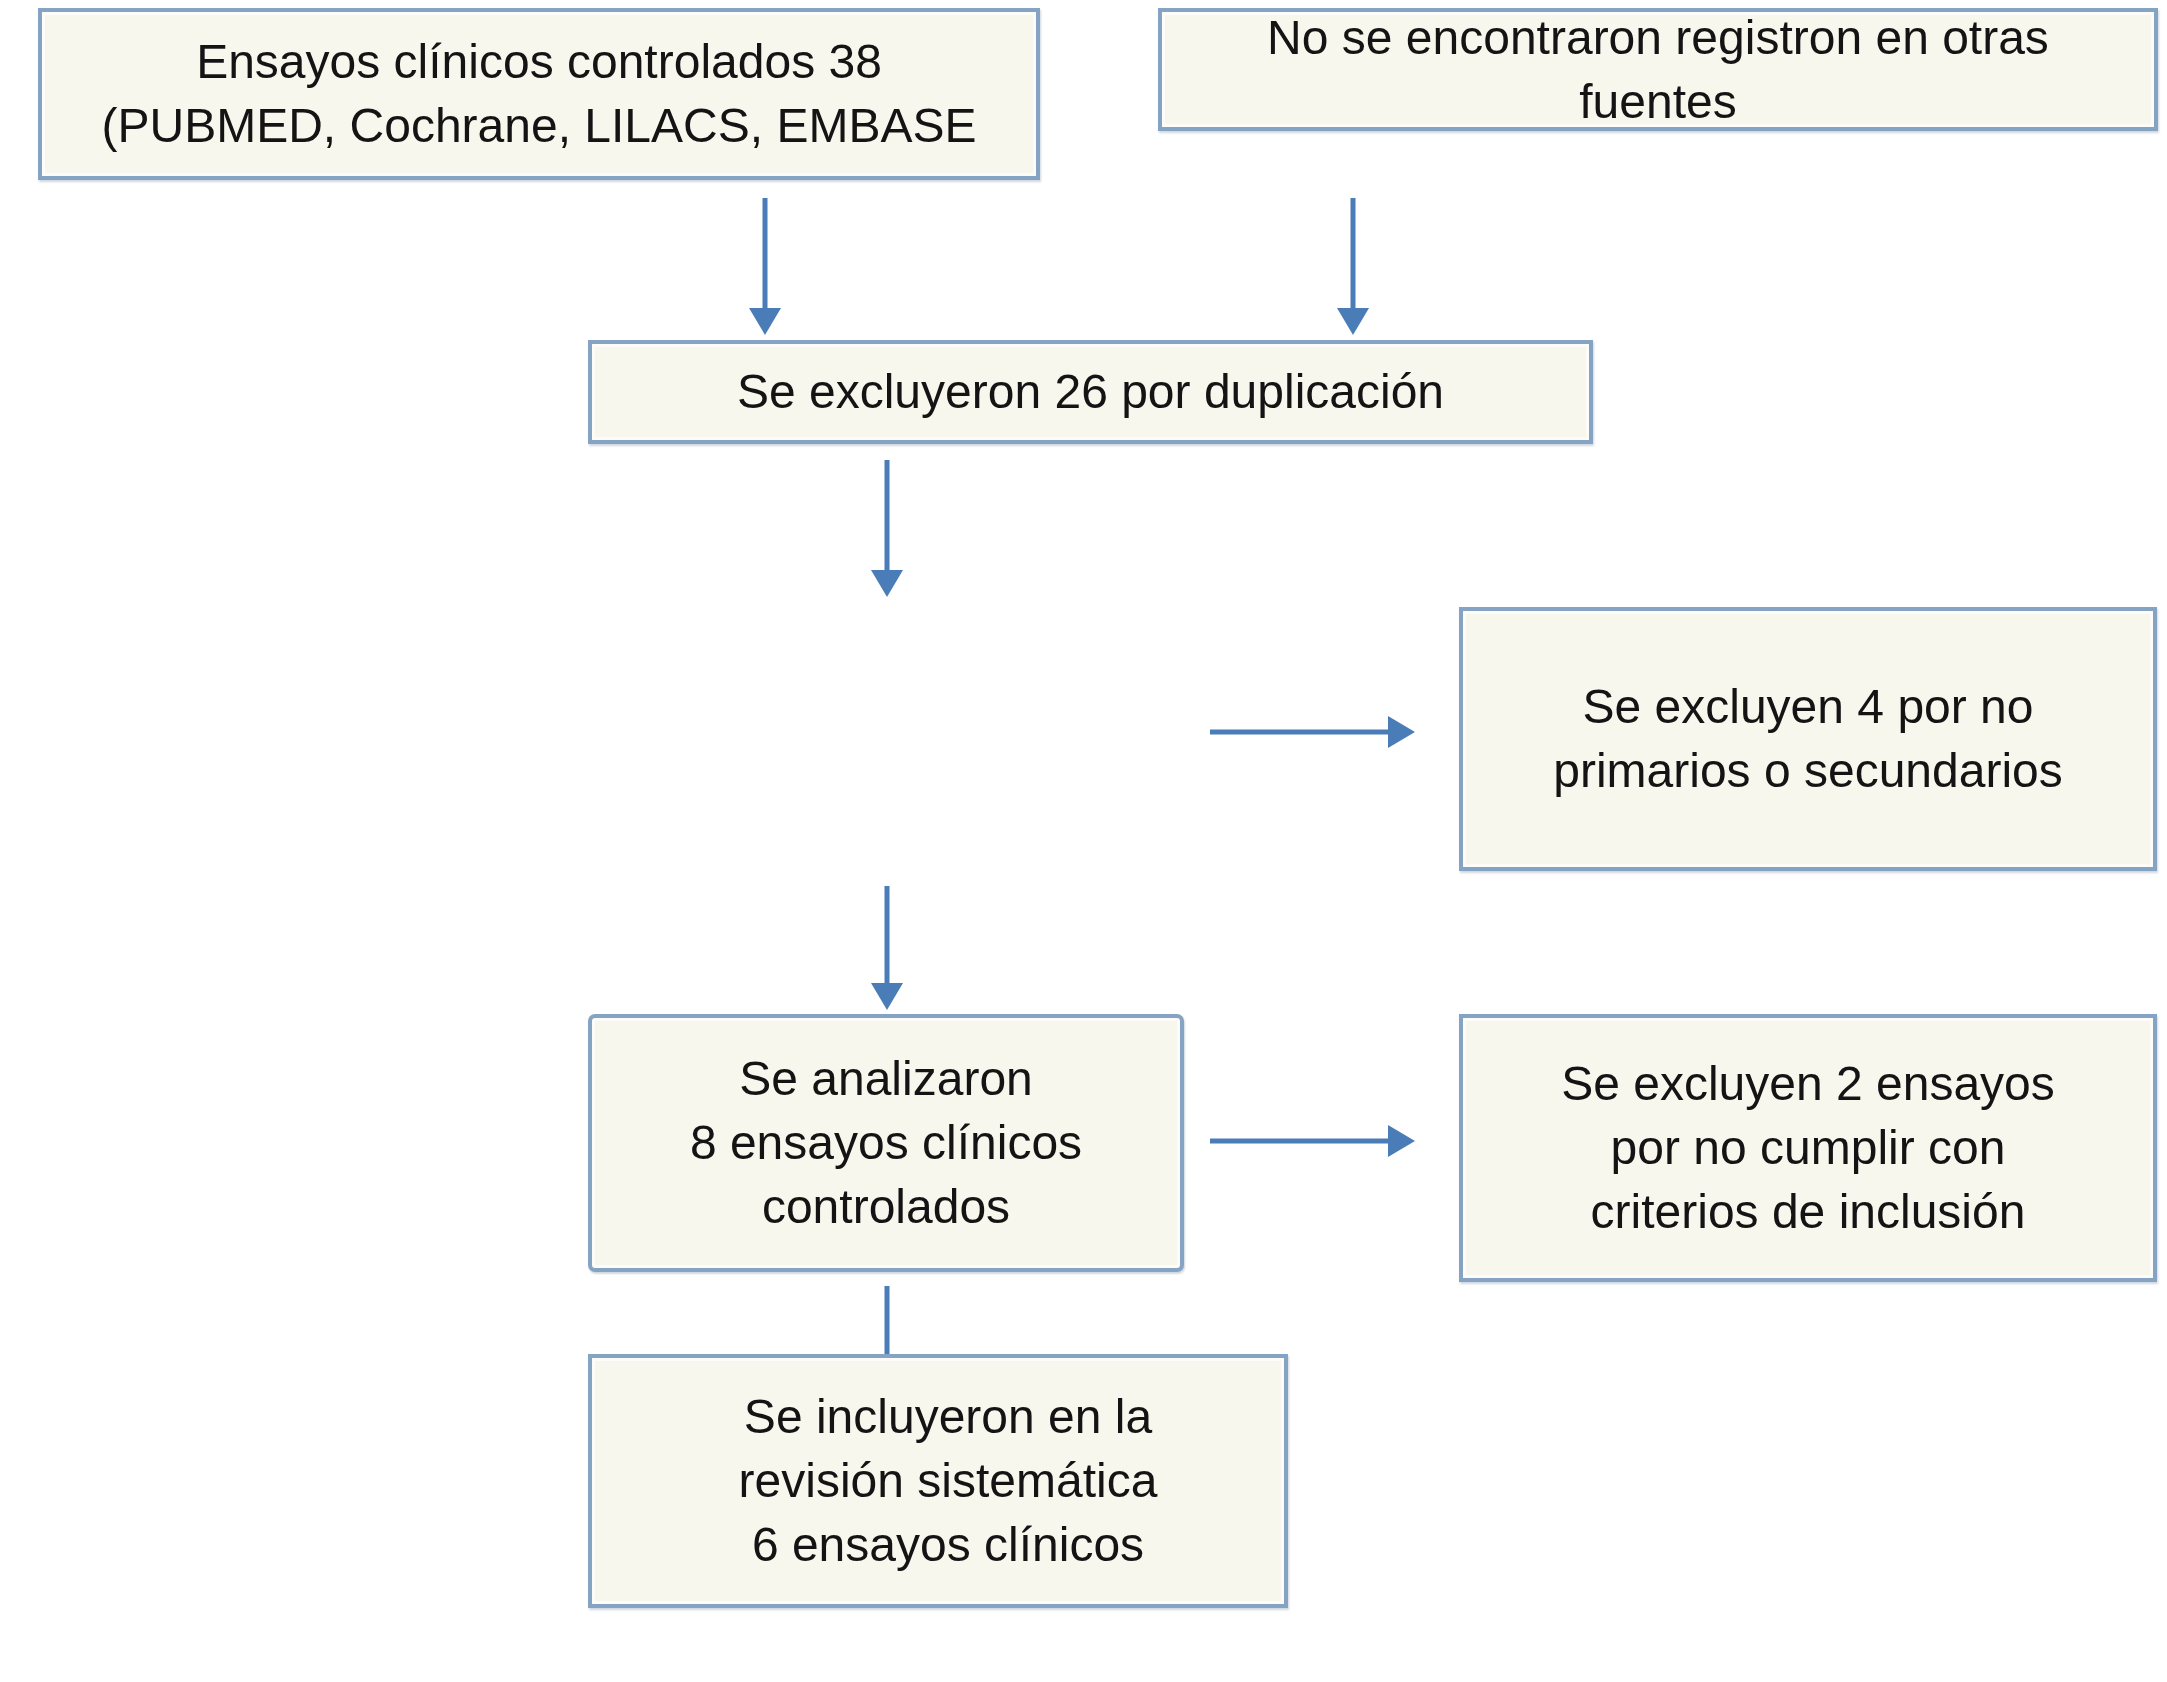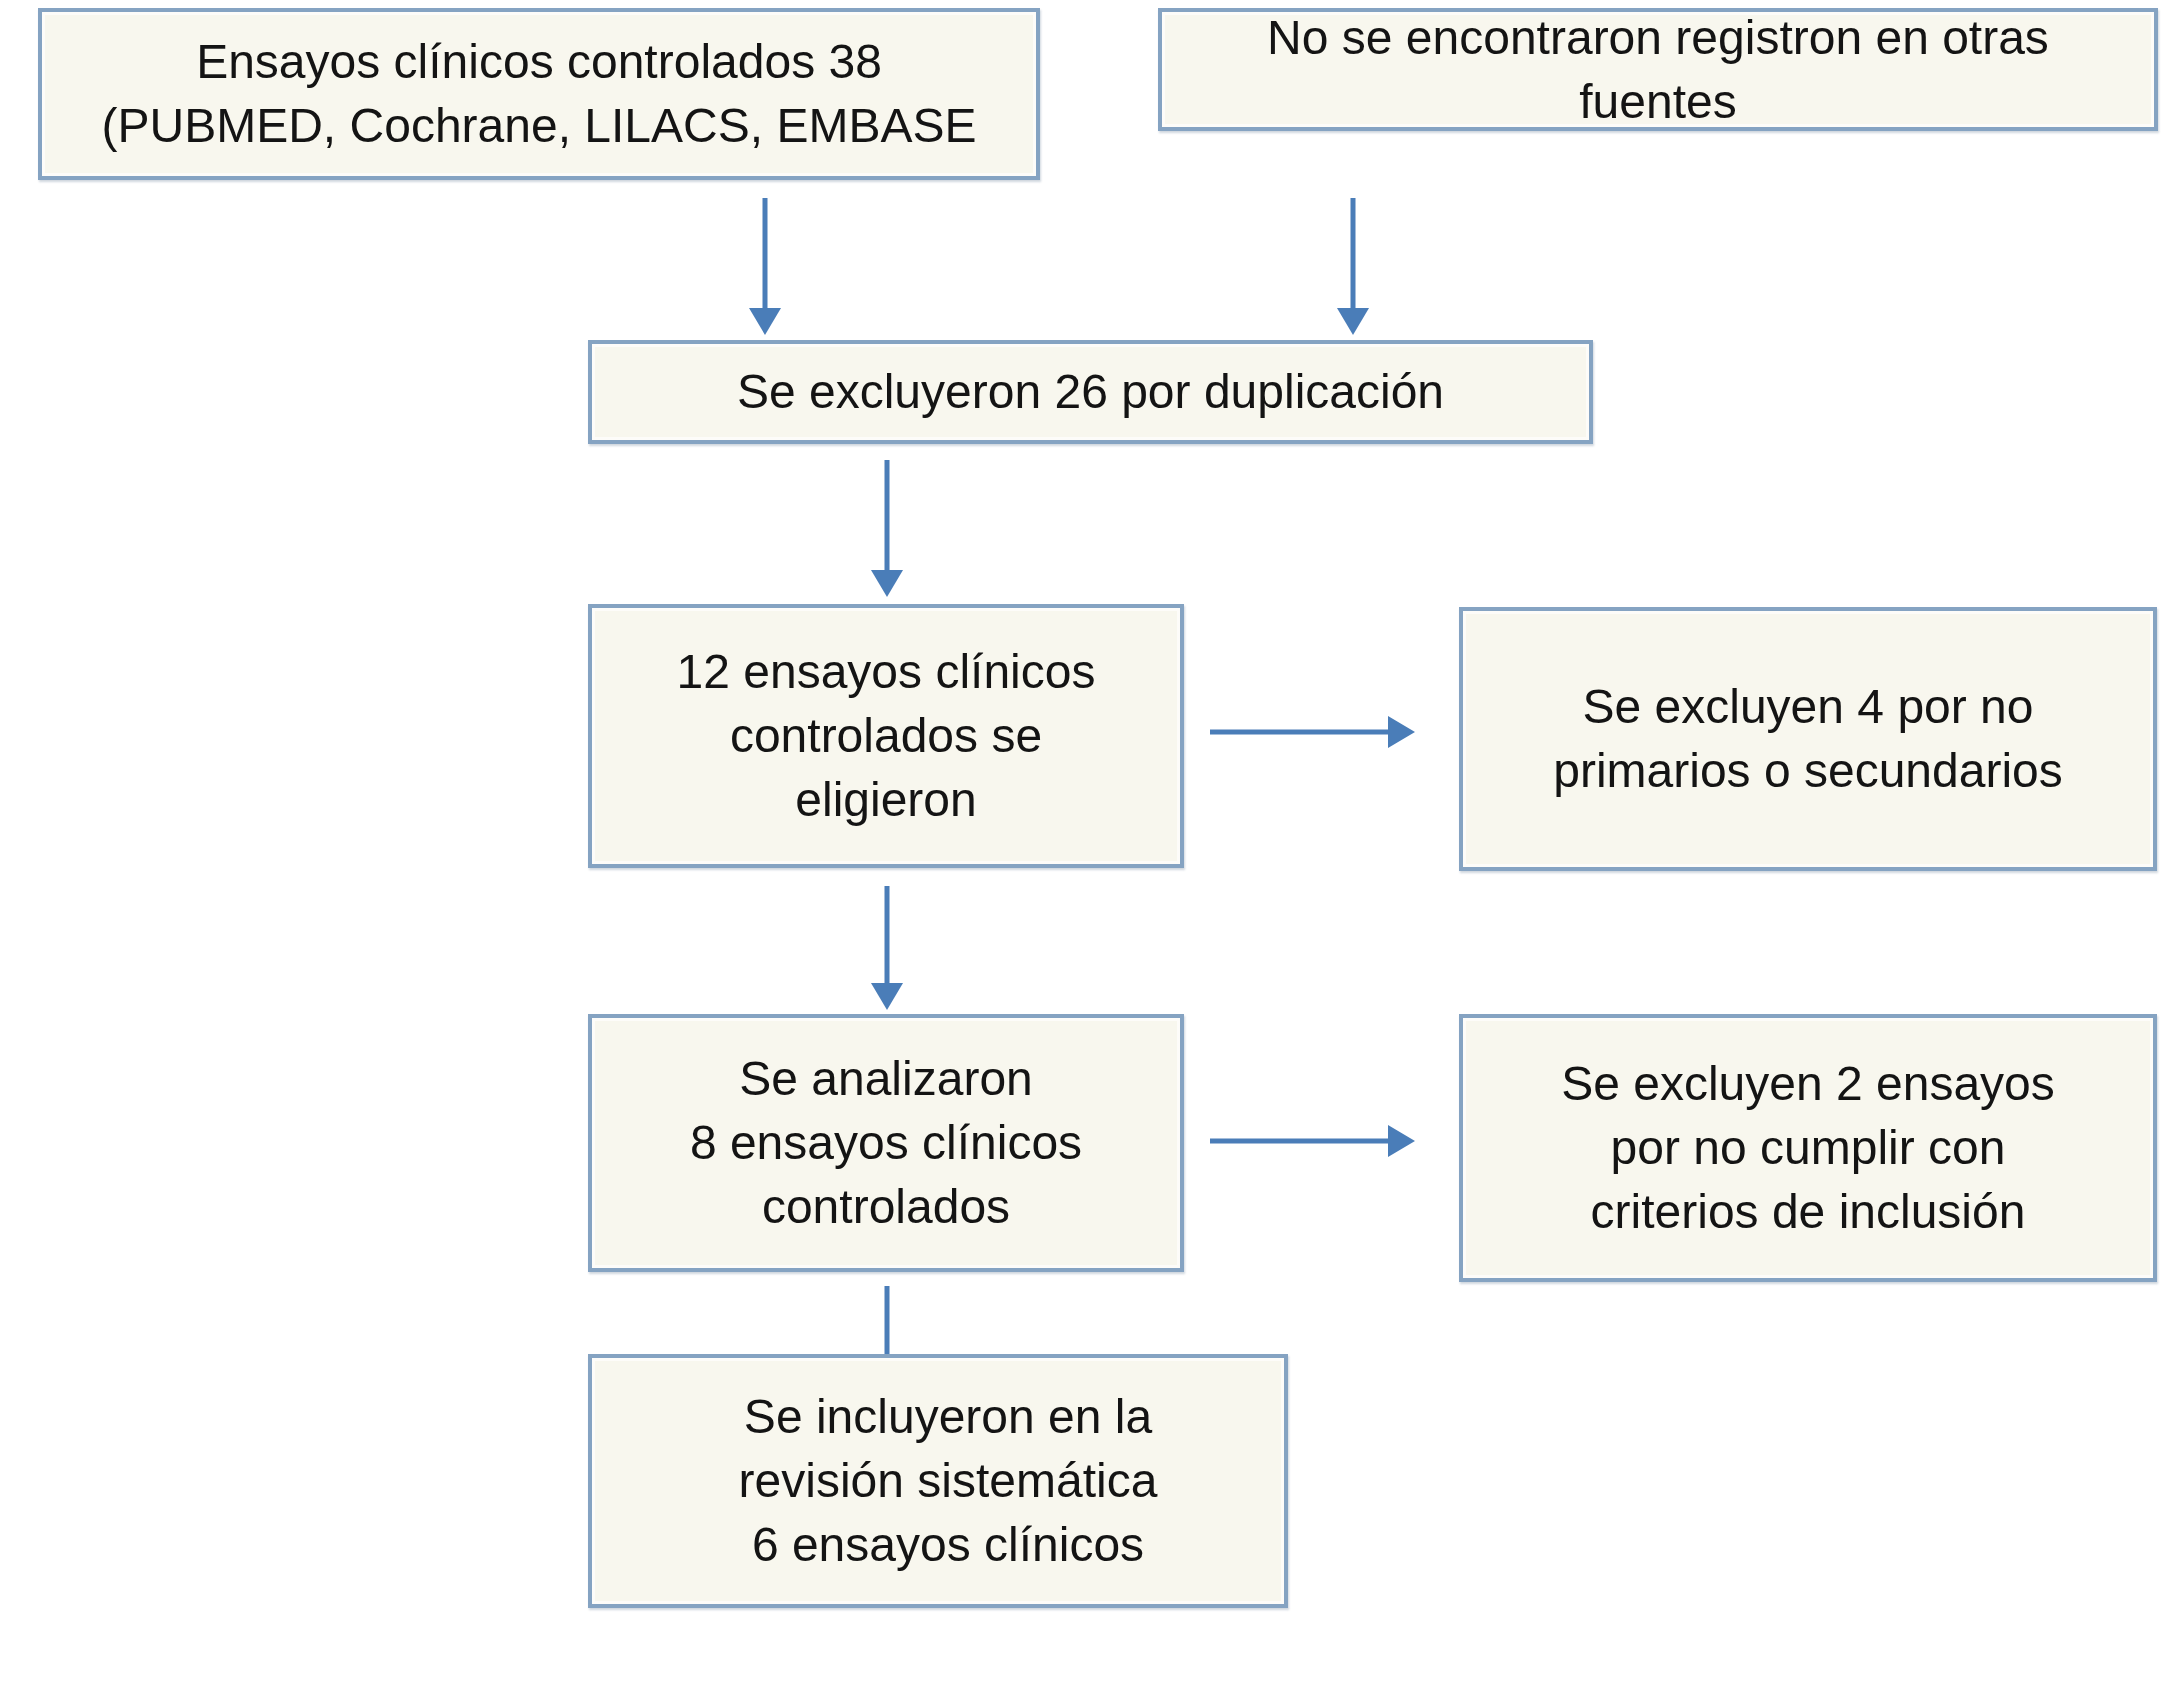--- a/index.html
+++ b/index.html
@@ -100,42 +100,37 @@
 
   <div class="box" style="left:588px; top:340px; width:1005px; height:104px;">
     <div class="line">Se excluyeron 26 por duplicación</div>
   </div>
 
   <div class="varrow" style="left:870px; top:460px; width:34px; height:137px;">
     <div class="shaft" style="height:112px;"></div>
     <div class="head"></div>
   </div>
 
-  <div class="box" style="left:588px; top:604px; width:596px; height:264px;">
-    <div class="line">12 ensayos clínicos</div>
-    <div class="line">controlados se</div>
-    <div class="line">eligieron</div>
-  </div>
 
   <div class="harrow" style="left:1210px; top:715px; width:205px; height:34px;">
     <div class="shaft" style="width:180px;"></div>
     <div class="head"></div>
   </div>
 
   <div class="box" style="left:1459px; top:607px; width:698px; height:264px;">
     <div class="line">Se excluyen 4 por no</div>
     <div class="line">primarios o secundarios</div>
   </div>
 
   <div class="varrow" style="left:870px; top:886px; width:34px; height:124px;">
     <div class="shaft" style="height:99px;"></div>
     <div class="head"></div>
   </div>
 
-  <div class="box" style="left:588px; top:1014px; width:596px; height:258px;">
+  <div class="box" style="left:588px; top:1014px; width:596px; height:258px;border-radius:7px;">
     <div class="line">Se analizaron</div>
     <div class="line">8 ensayos clínicos</div>
     <div class="line">controlados</div>
   </div>
 
   <div class="harrow" style="left:1210px; top:1124px; width:205px; height:34px;">
     <div class="shaft" style="width:180px;"></div>
     <div class="head"></div>
   </div>
 

